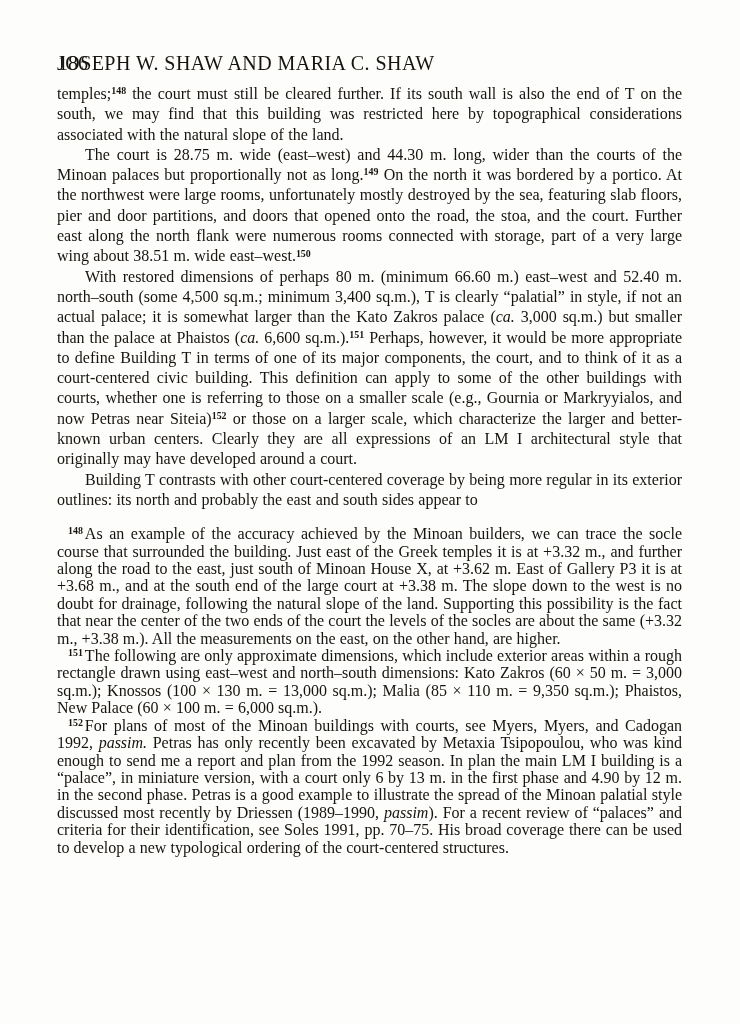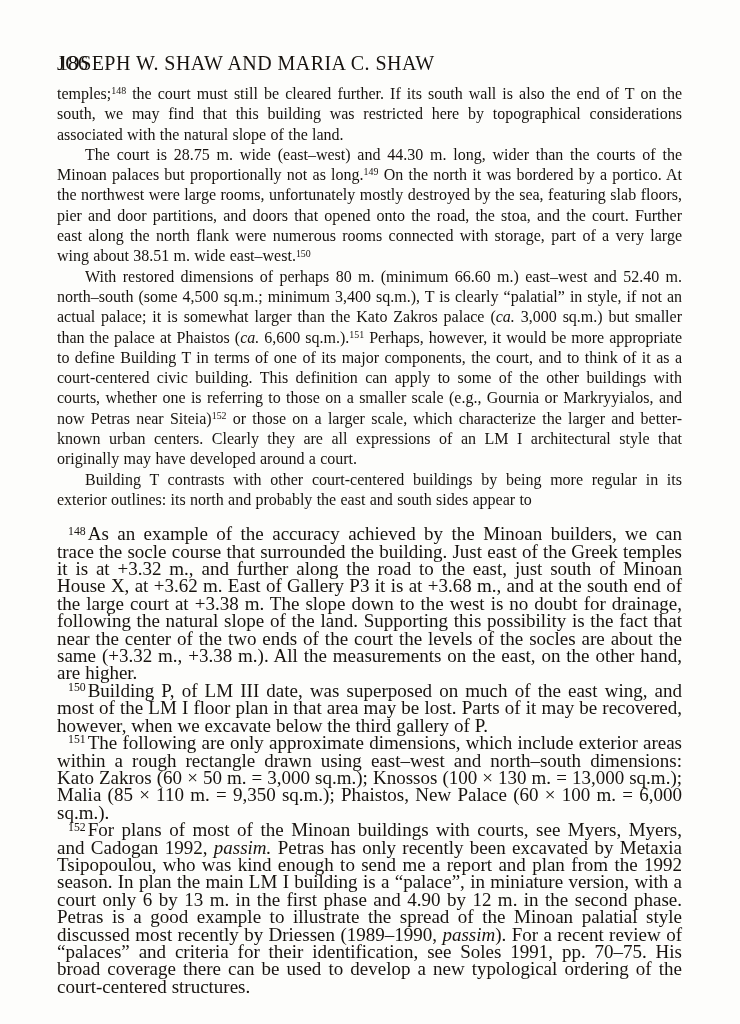--- a/index.html
+++ b/index.html
@@ -47,50 +47,50 @@
     font-size: 16px;
     line-height: 20.3px;
     word-spacing: 0.02em;
   }
   .body-text p.para.indent { text-indent: 28px; }
   
   .footnotes { margin-top: 15px; }
   .footnotes p.footnote {
     margin: 0;
     text-align: justify;
-    font-size: 19px;
+    font-size: 16px;
     line-height: 17.4px;
     text-indent: 11px;
     word-spacing: 0.01em;
   }
   sup.fn-ref, sup.fn-marker {
     font-size: 62%;
     line-height: 0;
     vertical-align: baseline;
     position: relative;
     top: -0.48em;
+    font-weight: bold;
   }
   sup.fn-marker { margin-right: 2px; }
   i { }
 </style>
 </head>
 <body>
 
 <div class="page" style="background: rgb(253, 253, 251); color: rgb(23, 19, 15);">
   <header class="page-header">
     <span class="page-number">186</span>
     <span class="running-title">JOSEPH W. SHAW AND MARIA C. SHAW</span>
   </header>
 
   <main class="body-text" id="body-text">
       <p class="para"><span>temples;</span><sup class="fn-ref">148</sup><span> the court must still be cleared further. If its south wall is also the end of T on the south, we may find that this building was restricted here by topographical considerations associated with the natural slope of the land.</span></p>
       <p class="para indent"><span>The court is 28.75 m. wide (east–west) and 44.30 m. long, wider than the courts of the Minoan palaces but proportionally not as long.</span><sup class="fn-ref">149</sup><span> On the north it was bordered by a portico.  At the northwest were large rooms, unfortunately mostly destroyed by the sea, featuring slab floors, pier and door partitions, and doors that opened onto the road, the stoa, and the court.  Further east along the north flank were numerous rooms connected with storage, part of a very large wing about 38.51 m. wide east–west.</span><sup class="fn-ref">150</sup></p>
       <p class="para indent"><span>With restored dimensions of perhaps 80 m.  (minimum 66.60 m.)  east–west and 52.40 m. north–south (some 4,500 sq.m.; minimum 3,400 sq.m.), T is clearly “palatial” in style, if not an actual palace; it is somewhat larger than the Kato Zakros palace (</span><i>ca.</i><span> 3,000 sq.m.) but smaller than the palace at Phaistos (</span><i>ca.</i><span> 6,600 sq.m.).</span><sup class="fn-ref">151</sup><span> Perhaps, however, it would be more appropriate to define Building T in terms of one of its major components, the court, and to think of it as a court-centered civic building.  This definition can apply to some of the other buildings with courts, whether one is referring to those on a smaller scale (e.g., Gournia or Markryyialos, and now Petras near Siteia)</span><sup class="fn-ref">152</sup><span> or those on a larger scale, which characterize the larger and better-known urban centers.  Clearly they are all expressions of an LM I architectural style that originally may have developed around a court.</span></p>
-      <p class="para indent"><span>Building T contrasts with other court-centered buildings by being more regular in its exterior outlines: its north and probably the east and south sides appear to</span></p>
+      <p class="para indent"><span>Building T contrasts with other court-centered coverage by being more regular in its exterior outlines: its north and probably the east and south sides appear to</span></p>
     </main>
 
   <section class="footnotes" id="footnotes">
       <p class="footnote"><sup class="fn-marker">148</sup><span>As an example of the accuracy achieved by the Minoan builders, we can trace the socle course that surrounded the building. Just east of the Greek temples it is at +3.32 m., and further along the road to the east, just south of Minoan House X, at +3.62 m. East of Gallery P3 it is at +3.68 m., and at the south end of the large court at +3.38 m. The slope down to the west is no doubt for drainage, following the natural slope of the land. Supporting this possibility is the fact that near the center of the two ends of the court the levels of the socles are about the same (+3.32 m., +3.38 m.).  All the measurements on the east, on the other hand, are higher.</span></p>
-      <p class="footnote"><sup class="fn-marker">150</sup><span>Building P, of LM III date, was superposed on much of the east wing, and most of the LM I floor plan in that area may be lost. Parts of it may be recovered, however, when we excavate below the third gallery of P.</span></p>
       <p class="footnote"><sup class="fn-marker">151</sup><span>The following are only approximate dimensions, which include exterior areas within a rough rectangle drawn using east–west and north–south dimensions: Kato Zakros (60 × 50 m. = 3,000 sq.m.); Knossos (100 × 130 m. = 13,000 sq.m.); Malia (85 × 110 m. = 9,350 sq.m.); Phaistos, New Palace (60 × 100 m. = 6,000 sq.m.).</span></p>
       <p class="footnote"><sup class="fn-marker">152</sup><span>For plans of most of the Minoan buildings with courts, see Myers, Myers, and Cadogan 1992, </span><i>passim.</i><span>  Petras has only recently been excavated by Metaxia Tsipopoulou, who was kind enough to send me a report and plan from the 1992 season.  In plan the main LM I building is a “palace”, in miniature version, with a court only 6 by 13 m. in the first phase and 4.90 by 12 m. in the second phase.  Petras is a good example to illustrate the spread of the Minoan palatial style discussed most recently by Driessen (1989–1990, </span><i>passim</i><span>).  For a recent review of “palaces” and criteria for their identification, see Soles 1991, pp. 70–75.  His broad coverage there can be used to develop a new typological ordering of the court-centered structures.</span></p>
     </section>
 </div>
 
 </body></html>

